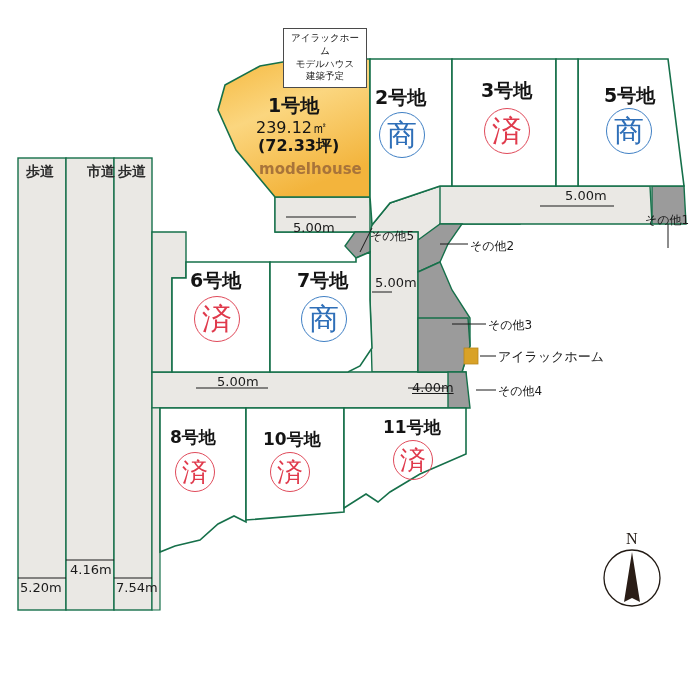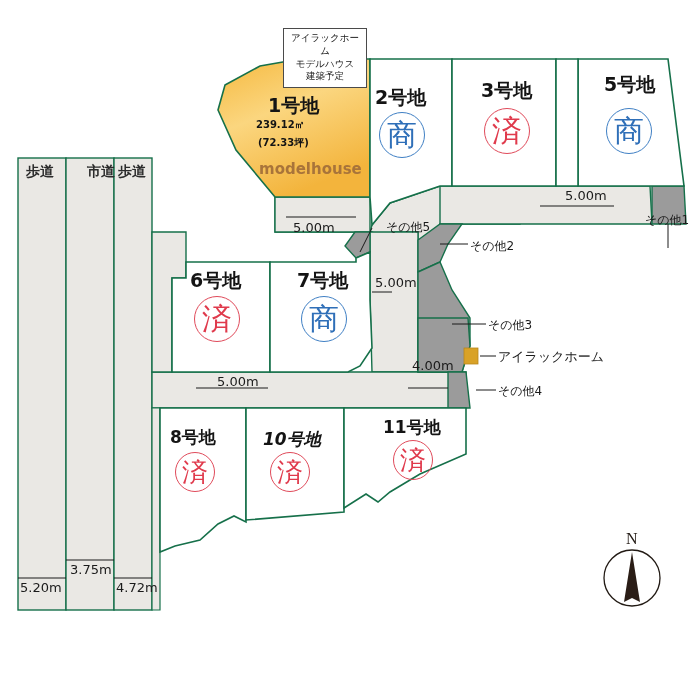--- a/index.html
+++ b/index.html
@@ -33,27 +33,27 @@
     font-weight: bold;
     color: #141414;
     letter-spacing: 0px;
   }
   .lot-no-sm {
     font-size: 17px;
     font-weight: bold;
     color: #141414;
   }
   .lot-area {
-    font-size: 10px;
-    font-weight: bold;
+    font-size: 16px;
+    font-weight: normal;
     color: #141414;
     text-align: right;
   }
   .lot-tsubo {
-    font-size: 10px;
+    font-size: 16px;
     font-weight: bold;
     color: #141414;
   }
   .modelhouse-txt {
     font-size: 15px;
     font-weight: bold;
     color: #A8743A;
   }
   .road-lbl {
     font-size: 14px;
@@ -239,54 +239,54 @@
   <div class="lbl lot-area" style="left:256px; top:118px;">239.12㎡</div>
   <div class="lbl lot-tsubo" style="left:258px; top:136px;">(72.33坪)</div>
   <div class="lbl modelhouse-txt" style="left:259px; top:160px;">modelhouse</div>
 
   <div class="lbl lot-no" style="left:375px; top:85px;">2号地</div>
   <div class="stamp stamp-sho" style="left:379px; top:112px;">商</div>
 
   <div class="lbl lot-no" style="left:481px; top:78px;">3号地</div>
   <div class="stamp stamp-sumi" style="left:484px; top:108px;">済</div>
 
-  <div class="lbl lot-no" style="left:604px; top:72px;">5号地</div>
+  <div class="lbl lot-no" style="left:604px; top:83px;">5号地</div>
   <div class="stamp stamp-sho" style="left:606px; top:108px;">商</div>
 
   <div class="lbl lot-no" style="left:190px; top:268px;">6号地</div>
   <div class="stamp stamp-sumi" style="left:194px; top:296px;">済</div>
 
   <div class="lbl lot-no" style="left:297px; top:268px;">7号地</div>
   <div class="stamp stamp-sho" style="left:301px; top:296px;">商</div>
 
   <div class="lbl lot-no-sm" style="left:170px; top:426px;">8号地</div>
   <div class="stamp stamp-sumi stamp-sm" style="left:175px; top:452px;">済</div>
 
-  <div class="lbl lot-no-sm" style="left:263px; top:428px;font-style:italic;">10号地</div>
+  <div class="lbl lot-no-sm" style="left:263px; top:428px;">10号地</div>
   <div class="stamp stamp-sumi stamp-sm" style="left:270px; top:452px;">済</div>
 
   <div class="lbl lot-no-sm" style="left:383px; top:416px;">11号地</div>
   <div class="stamp stamp-sumi stamp-sm" style="left:393px; top:440px;">済</div>
 
   <div class="lbl road-lbl" style="left:26px; top:163px;">歩道</div>
   <div class="lbl road-lbl" style="left:74px; top:163px;margin-left:13px;">市道</div>
   <div class="lbl road-lbl" style="left:118px; top:163px;">歩道</div>
 
   <div class="lbl dim-lbl" style="left:293px; top:220px;">5.00m</div>
   <div class="lbl dim-lbl" style="left:565px; top:188px;">5.00m</div>
   <div class="lbl dim-lbl" style="left:375px; top:275px;">5.00m</div>
   <div class="lbl dim-lbl" style="left:217px; top:374px;">5.00m</div>
-  <div class="lbl dim-lbl" style="left:412px; top:358px;">4.00m</div>
+  <div class="lbl dim-lbl" style="left:412px; top:380px;text-decoration:underline;">4.00m</div>
   <div class="lbl dim-lbl" style="left:20px; top:580px;">5.20m</div>
-  <div class="lbl dim-lbl" style="left:70px; top:562px;">3.75m</div>
-  <div class="lbl dim-lbl" style="left:116px; top:580px;">4.72m</div>
+  <div class="lbl dim-lbl" style="left:70px; top:562px;">4.16m</div>
+  <div class="lbl dim-lbl" style="left:116px; top:580px;">7.54m</div>
 
   <div class="lbl other-lbl" style="left:645px; top:212px;">その他1</div>
   <div class="lbl other-lbl" style="left:470px; top:238px;">その他2</div>
   <div class="lbl other-lbl" style="left:488px; top:317px;">その他3</div>
   <div class="lbl other-lbl" style="left:498px; top:383px;">その他4</div>
-  <div class="lbl other-lbl" style="left:370px; top:219px;padding-left:16px;">その他5</div>
+  <div class="lbl other-lbl" style="left:370px; top:228px;">その他5</div>
 
   <div class="lbl gomi-lbl" style="left:498px; top:348px;">アイラックホーム</div>
 
   <div class="compass-n" style="left:626px; top:530px;">N</div>
 
 </div>
 
 </body></html>

